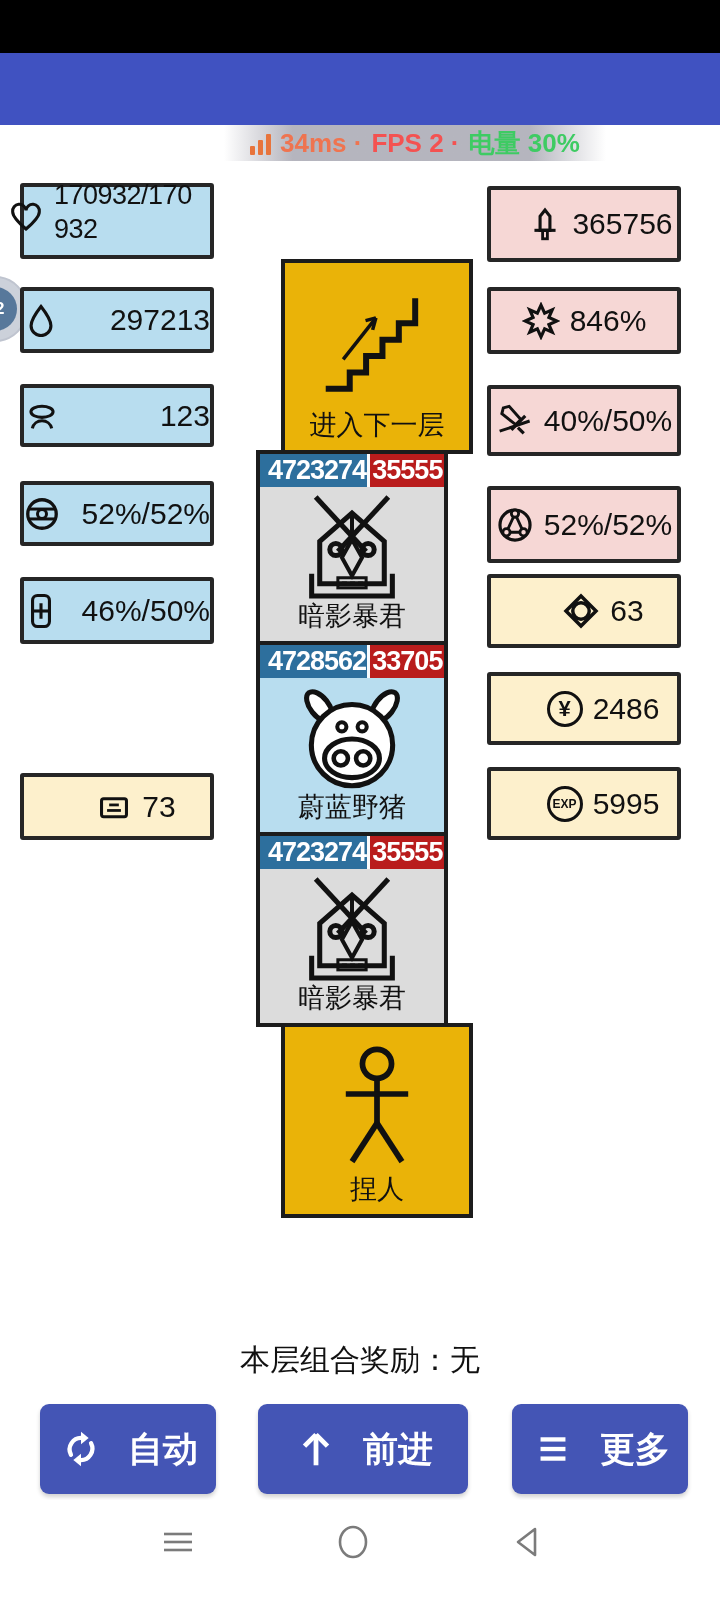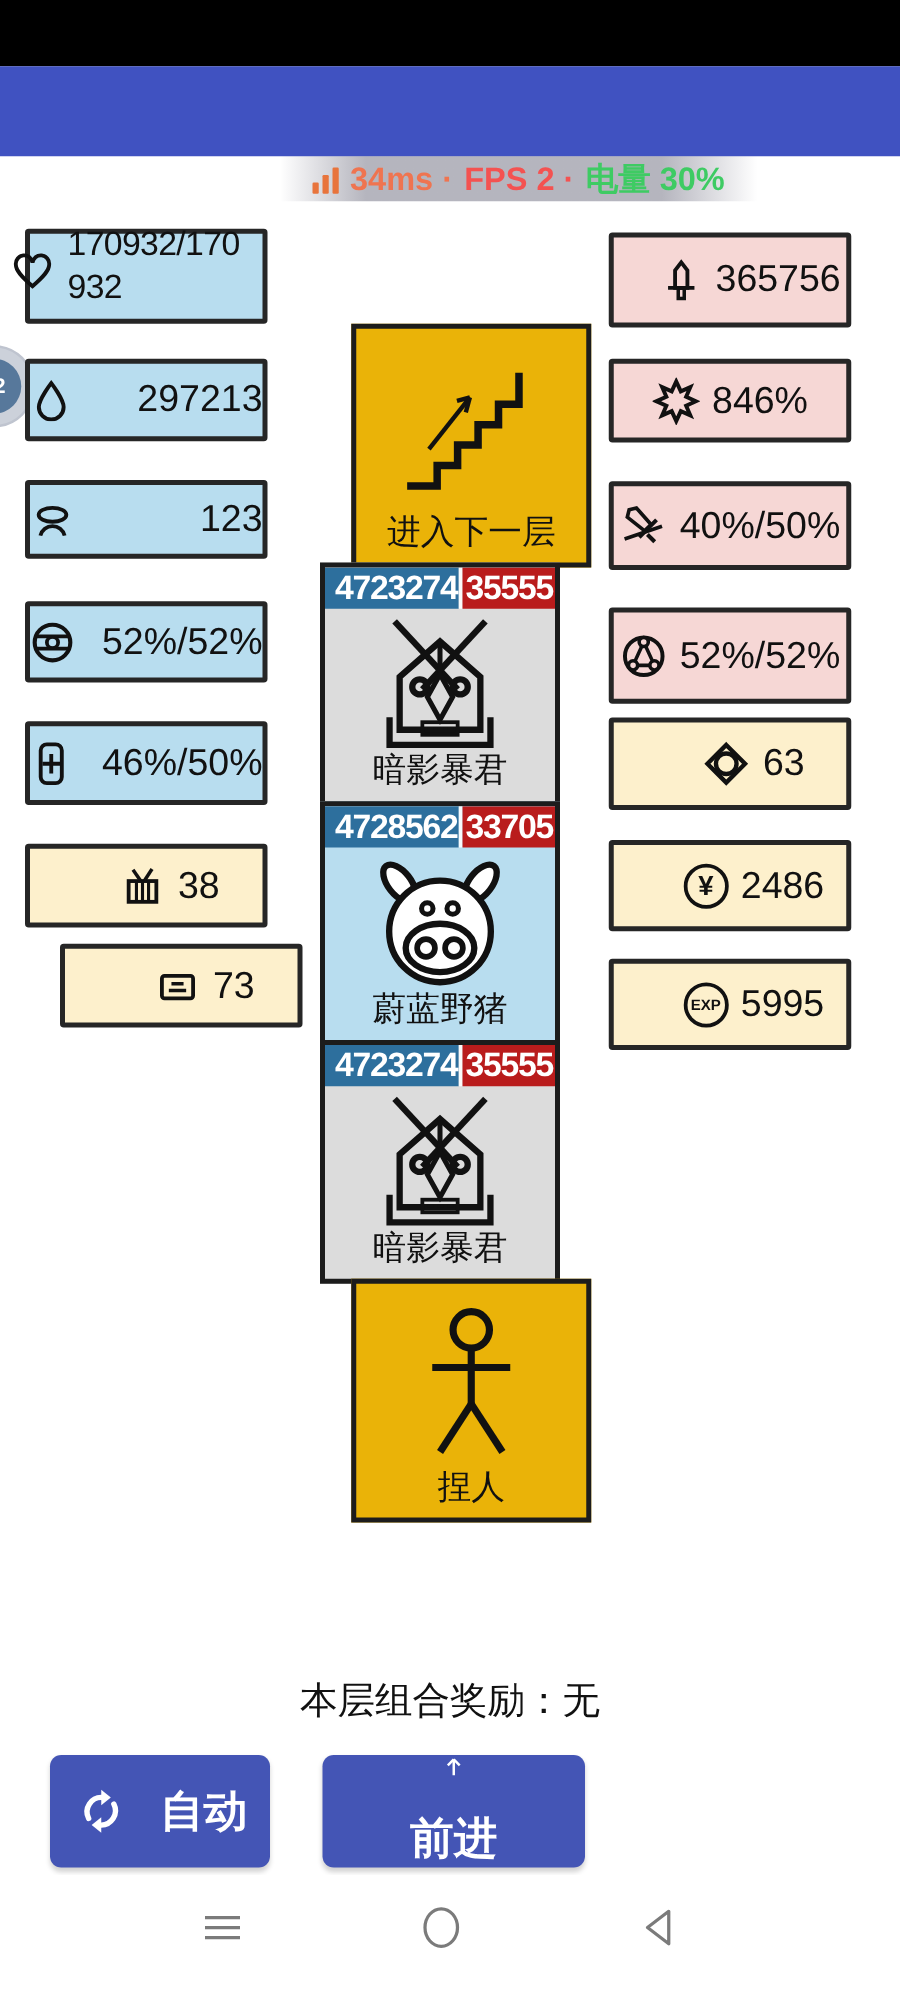--- a/index.html
+++ b/index.html
@@ -129,33 +129,22 @@
 
   <div class="stat col-l c-blue" style="top:577px;height:67px;">
     <svg width="34" height="38" viewBox="0 0 24 27">
       <rect x="6" y="2.5" width="12" height="22" rx="3.5" fill="none" stroke="#111" stroke-width="2.2"></rect>
       <line x1="12" y1="8" x2="12" y2="19" stroke="#111" stroke-width="2.2"></line>
       <line x1="7" y1="13.5" x2="17" y2="13.5" stroke="#111" stroke-width="2.2"></line>
     </svg>
     <span>46%/50%</span>
   </div>
 
-  <div class="stat col-l c-yellow" style="top:675px;height:67px;">
-    <svg width="36" height="36" viewBox="0 0 26 26">
-      <rect x="5" y="10" width="16" height="12" fill="none" stroke="#111" stroke-width="2.2"></rect>
-      <line x1="9.5" y1="10" x2="9.5" y2="22" stroke="#111" stroke-width="1.8"></line>
-      <line x1="13" y1="10" x2="13" y2="22" stroke="#111" stroke-width="1.8"></line>
-      <line x1="16.5" y1="10" x2="16.5" y2="22" stroke="#111" stroke-width="1.8"></line>
-      <line x1="7.5" y1="3.5" x2="12" y2="10" stroke="#111" stroke-width="2"></line>
-      <line x1="18.5" y1="3" x2="14" y2="10" stroke="#111" stroke-width="2"></line>
-    </svg>
-    <span>38</span>
-  </div>
-
-  <div class="stat col-l c-yellow" style="top:755px;height:67px;margin-left:28px;">
+
+  <div class="stat col-l c-yellow" style="top:773px;height:67px;">
     <svg width="36" height="34" viewBox="0 0 26 24">
       <rect x="4" y="6" width="18" height="13" rx="1.5" fill="none" stroke="#111" stroke-width="2.2"></rect>
       <line x1="9.5" y1="10.5" x2="16.5" y2="10.5" stroke="#111" stroke-width="2"></line>
       <line x1="8" y1="14.5" x2="18" y2="14.5" stroke="#111" stroke-width="2"></line>
     </svg>
     <span>73</span>
   </div>
 
   <div class="stat col-r c-pink" style="top:186px;height:76px;padding-left:33px;">
     <svg width="34" height="38" viewBox="0 0 24 27">
@@ -327,31 +316,41 @@
       <g stroke="#fff" stroke-width="4.5" fill="none" stroke-linecap="round">
         <path d="M13.5 30 A12 12 0 0 1 25 12.5"></path>
         <path d="M34.5 18 A12 12 0 0 1 23 35.5"></path>
       </g>
       <polygon points="24,6 24,19 32,12.5" fill="#fff"></polygon>
       <polygon points="24,29 24,42 16,35.5" fill="#fff"></polygon>
     </svg>
     <span>自动</span>
   </div>
 
-  <div class="btn" style="left:258px;width:210px;flex-direction:column;">
+  <div class="btn" style="left:258px;width:210px;">
     <svg width="46" height="46" viewBox="0 0 48 48">
       <g stroke="#fff" stroke-width="5" fill="none">
         <line x1="24" y1="41" x2="24" y2="9"></line>
         <line x1="24" y1="9" x2="12" y2="21"></line>
         <line x1="24" y1="9" x2="36" y2="21"></line>
       </g>
     </svg>
     <span>前进</span>
   </div>
 
+  <div class="btn" style="left:512px;width:176px;">
+    <svg width="46" height="46" viewBox="0 0 48 48">
+      <g stroke="#fff" stroke-width="4.5" fill="none">
+        <line x1="11" y1="14" x2="37" y2="14"></line>
+        <line x1="11" y1="24" x2="37" y2="24"></line>
+        <line x1="11" y1="34" x2="37" y2="34"></line>
+      </g>
+    </svg>
+    <span>更多</span>
+  </div>
 
   <div class="navbar">
     <div class="nav-ic" style="left:150px;">
       <svg width="40" height="40" viewBox="0 0 40 40">
         <g stroke="#7b7b7b" stroke-width="2.6" fill="none">
           <line x1="6" y1="12" x2="34" y2="12"></line>
           <line x1="6" y1="20" x2="34" y2="20"></line>
           <line x1="6" y1="28" x2="34" y2="28"></line>
         </g>
       </svg>

